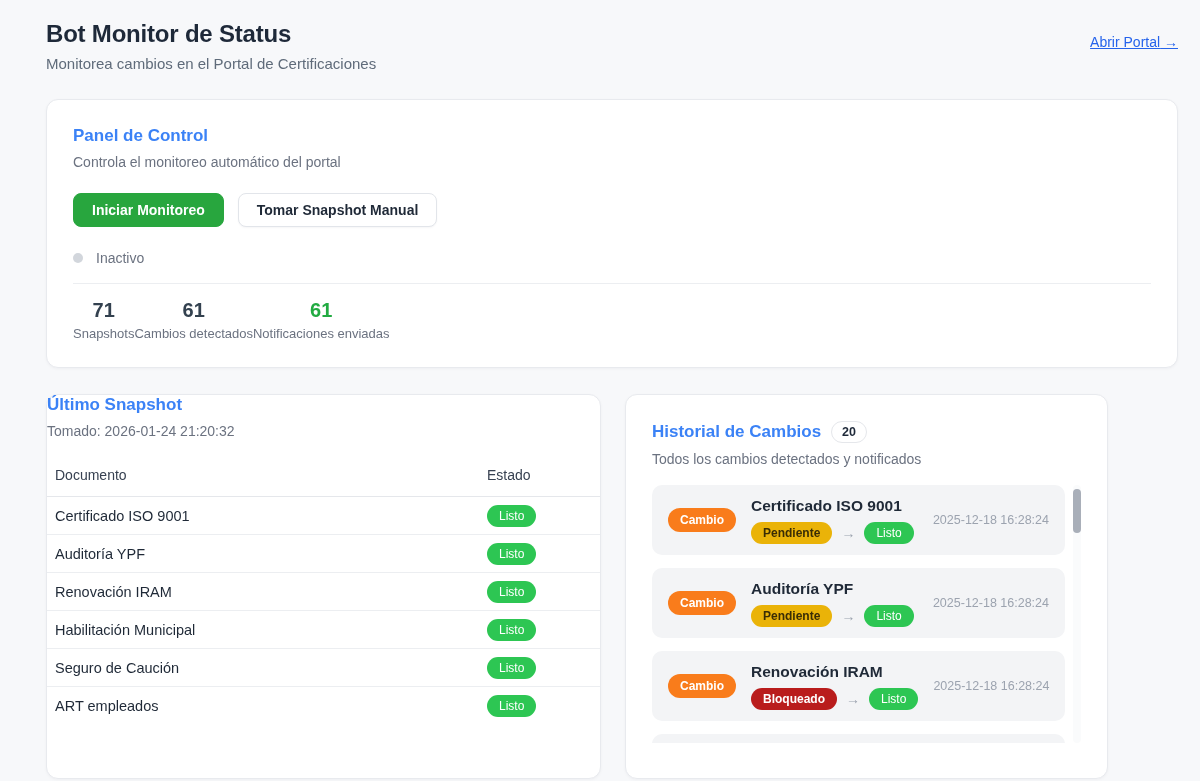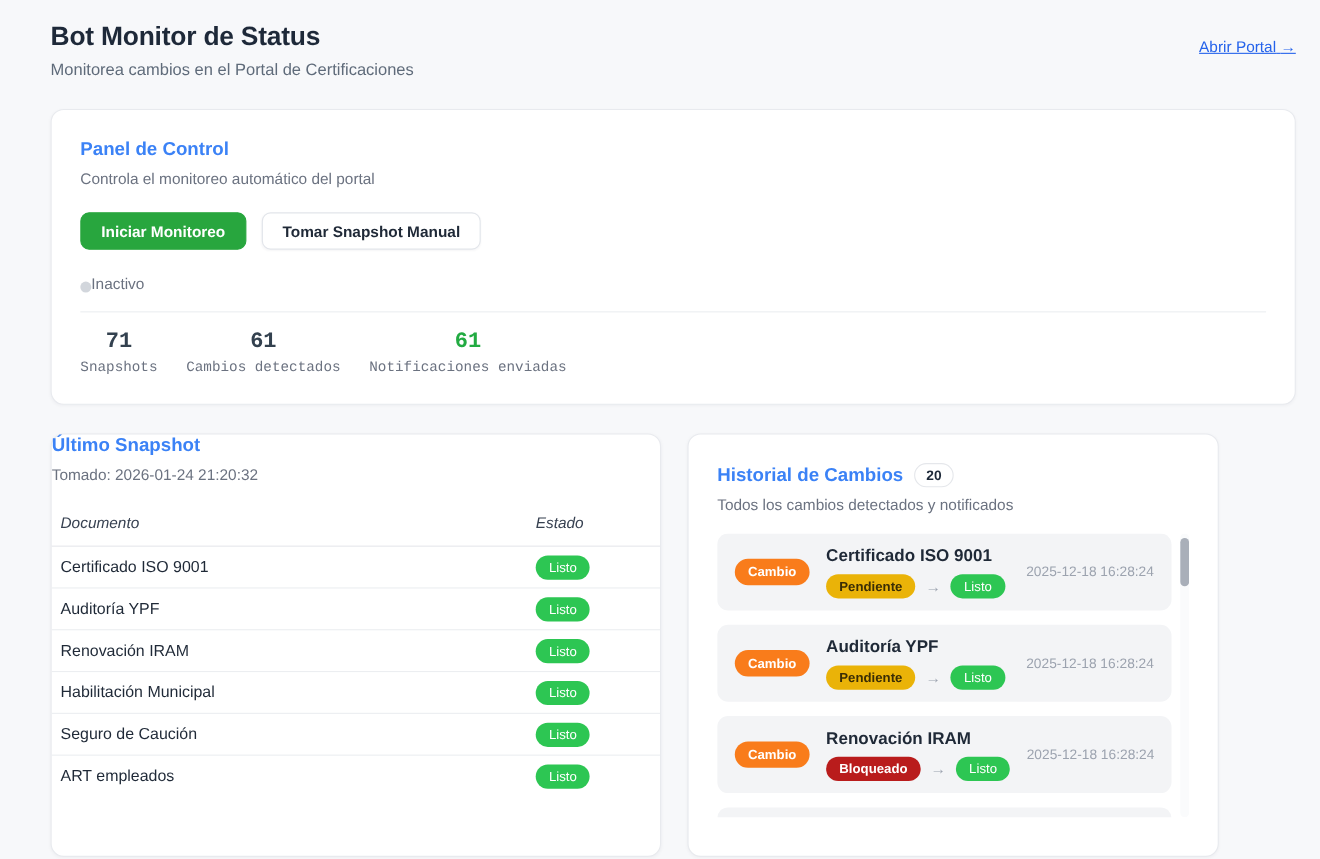--- a/index.html
+++ b/index.html
@@ -26,43 +26,43 @@
   }
   .control-card { width:1132px; margin-top:27px; padding:26px; }
   .card-title { font-size:17px; font-weight:700; color:#3b82f6; }
   .card-subtitle { font-size:14px; color:#6b7280; margin-top:8px; }
 
   
   .button-row { display:flex; gap:14px; margin-top:23px; }
   .btn { font-size:14px; font-weight:700; border-radius:8px; padding:0 18px; height:34px; display:inline-flex; align-items:center; cursor:pointer; border:1px solid transparent; font-family:inherit; }
   .btn-primary { background:#28a63e; color:#ffffff; border-color:#28a63e; }
   .btn-secondary { background:#ffffff; color:#1f2937; border-color:#e2e5ea; box-shadow:0 1px 2px rgba(16,24,40,0.04); }
-  .status-row { display:flex; align-items:flex-end; gap:0; margin-top:23px; }
+  .status-row { display:flex; align-items:center; gap:13px; margin-top:23px; }
   .status-dot { width:10px; height:10px; border-radius:50%; background:#d2d6dc; }
   .status-text { font-size:14px; color:#6b7280; }
   .divider { border-top:1px solid #eceef1; margin-top:17px; }
-  .stats-row { display:flex; gap:26px; margin-top:15px;font-family:Liberation Mono, monospace; }
+  .stats-row { display:flex; margin-top:15px; }
   .stat { text-align:center; }
   .stat-value { font-size:20px; font-weight:700; color:#33414f; }
   .stat-value.green { color:#22ab42; }
   .stat-label { font-size:13px; color:#6b7280; margin-top:4px; }
 
   
   .grid { display:flex; gap:24px; margin-top:26px; }
   .snapshot-card { width:555px; height:385px; }
   .history-card { width:483px; padding:26px; height:385px; }
 
   
   .table { margin-top:28px; }
   .t-head { display:flex; padding:0 0 13px 8px; border-bottom:1px solid #e5e7eb; }
   .t-row { display:flex; align-items:center; padding:8px 0 8px 8px; border-bottom:1px solid #eceef1; height:38px; }
   .t-row:last-child { border-bottom:none; }
   .col-doc { flex:1; font-size:14.5px; color:#1f2937; }
   .col-status { width:113px; font-size:14px; }
-  .t-head .col-doc, .t-head .col-status { color:#374151; font-size:14px;font-style:italic; }
+  .t-head .col-doc, .t-head .col-status { color:#374151; font-size:14px; }
   .badge-listo { display:inline-block; background:#2dc653; color:#ffffff; font-size:12px; font-weight:500; padding:4px 12px; border-radius:999px; }
 
   
   .history-title-row { display:flex; align-items:center; gap:10px; }
   .count-badge { font-size:12.5px; font-weight:700; color:#1e2939; background:#ffffff; border:1px solid #e5e7eb; border-radius:999px; padding:3px 10px; }
   .history-list { position:relative; margin-top:18px; height:258px; overflow:hidden; }
   .history-item { width:calc(100% - 16px); background:#f3f4f6; border-radius:10px; padding:12px 16px; margin-bottom:13px; height:70px; display:flex; align-items:center; gap:15px; }
   .tag-cambio { background:#f97c1b; color:#ffffff; font-size:12px; font-weight:700; padding:5px 12px; border-radius:999px; flex-shrink:0; }
   .item-mid { display:flex; flex-direction:column; gap:7px; }
   .item-doc { font-size:15.5px; font-weight:600; color:#1f2937; }

